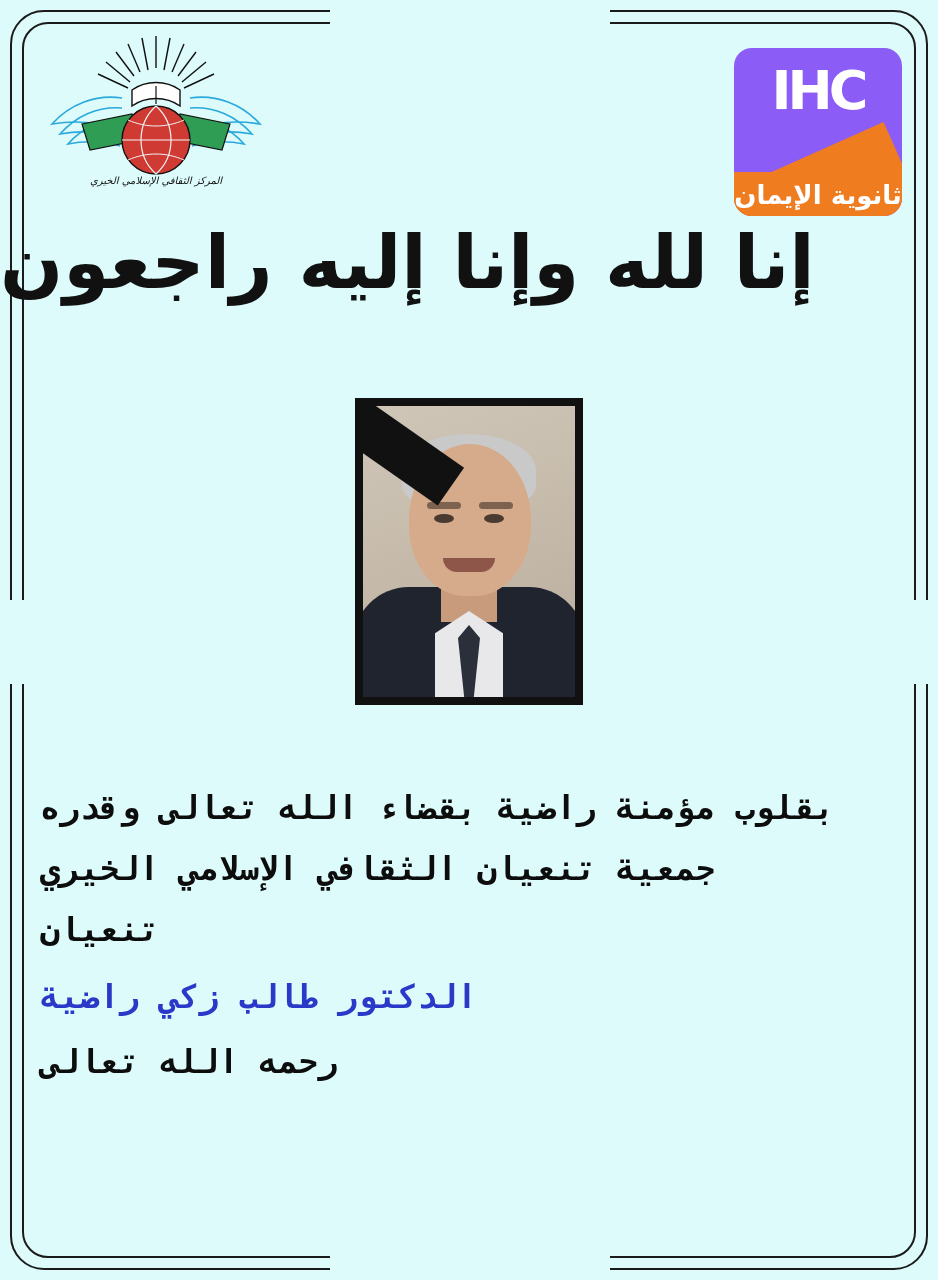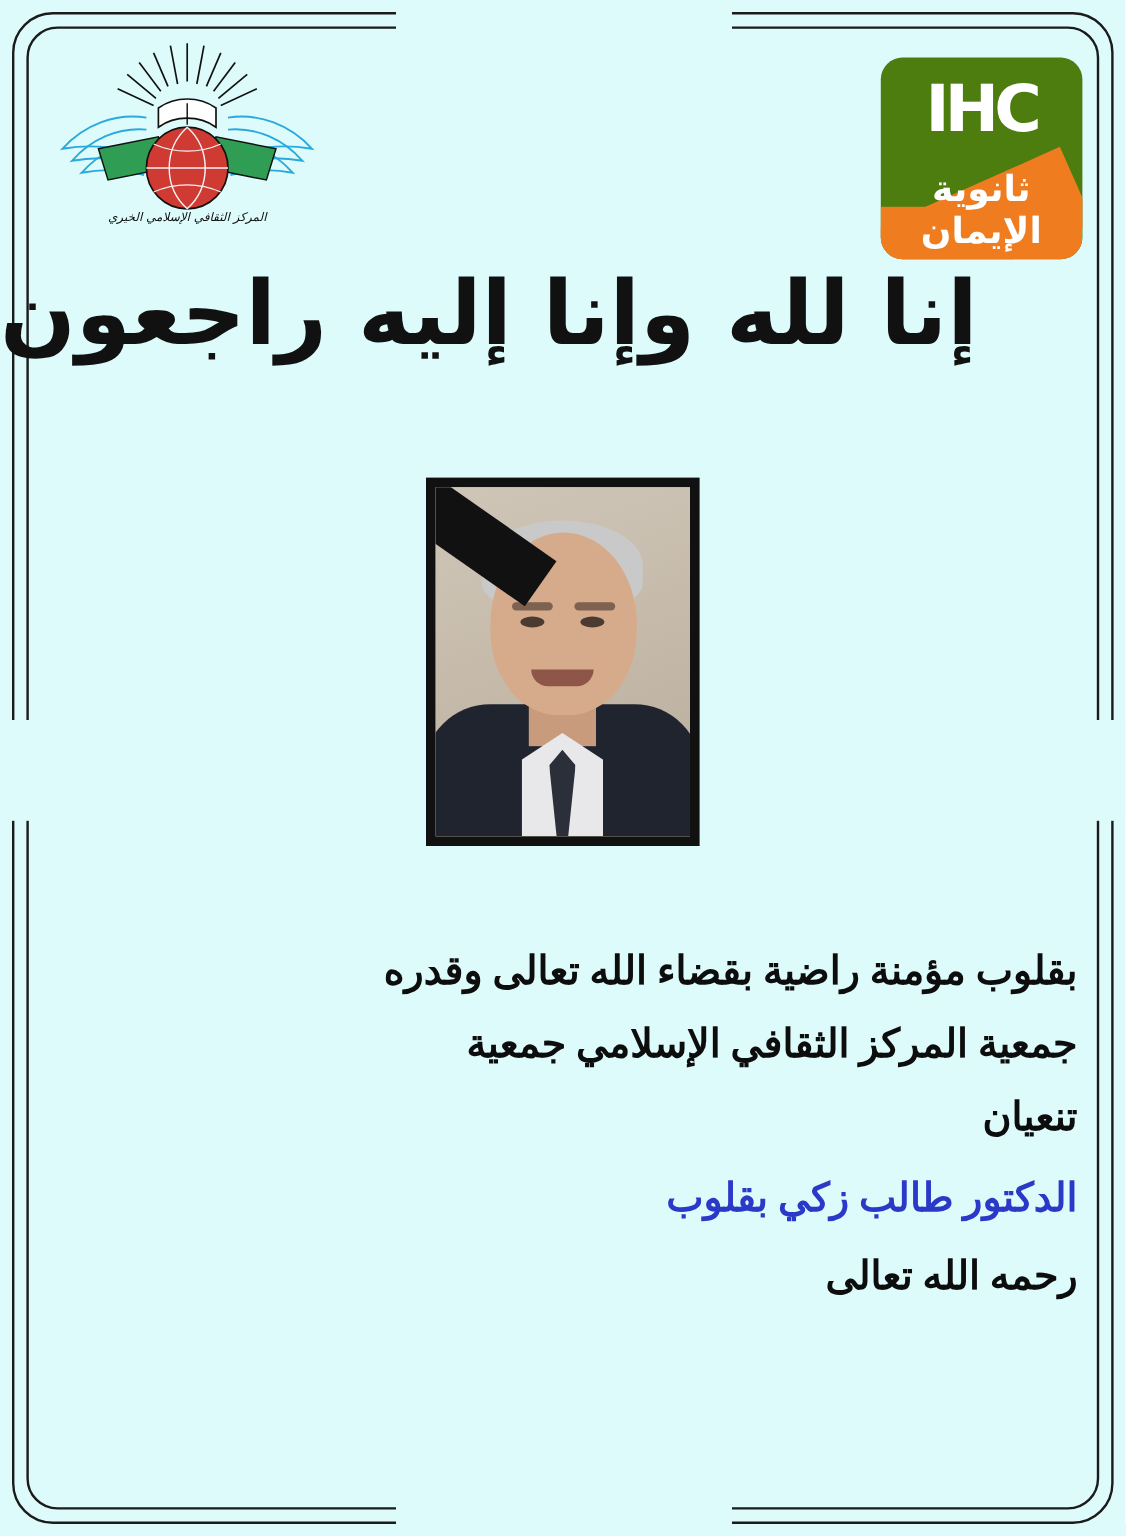--- a/index.html
+++ b/index.html
@@ -65,21 +65,21 @@
     font-style: italic;
   }
   .logo-right {
     position: absolute;
     top: 48px;
     right: 36px;
     width: 168px;
     height: 168px;
     border-radius: 18px;
     overflow: hidden;
-    background: #4d7c0f;
+    background: #8b5cf6;
   }
   .logo-right .orange-band {
     position: absolute;
     left: 0; right: 0; bottom: 0;
     height: 44px;
     background: #f07c20;
   }
   .logo-right .diag {
     position: absolute;
     right: -10px;
@@ -101,21 +101,21 @@
     letter-spacing: -4px;
     line-height: 1;
     font-family: "DejaVu Sans", sans-serif;
   }
   .logo-right .label {
     position: absolute;
     bottom: 6px;
     left: 0; right: 0;
     text-align: center;
     color: #ffffff;
-    font-size: 30px;
+    font-size: 26px;
     font-weight: bold;
     font-family: "DejaVu Sans", sans-serif;
   }
 
   .basmala {
     position: absolute;
     top: 205px;
     left: 0;
     right: 0;
     text-align: left;
@@ -245,23 +245,23 @@
     background: #111111;
     transform: rotate(35deg);
     transform-origin: left top;
   }
 
   .body-text {
     position: absolute;
     top: 780px;
     left: 40px;
     right: 40px;
-    text-align: right;
+    text-align: left;
     direction: rtl;
-    font-family: Liberation Serif, serif;
+    font-family: Liberation Mono, monospace;
   }
   .line {
     font-size: 33px;
     font-weight: bold;
     color: #0d0d0d;
     line-height: 1.85;
     white-space: nowrap;
   }
   .line.name {
     color: #2b39c8;
@@ -345,19 +345,19 @@
       <div class="eye-r"></div>
       <div class="mouth"></div>
       <div class="shirt"></div>
       <div class="tie"></div>
       <div class="ribbon"></div>
     </div>
   </div>
 
   <div class="body-text">
     <div class="line">بقلوب مؤمنة راضية بقضاء الله تعالى وقدره</div>
-    <div class="line">جمعية المركز الثقافي الإسلامي جمعية</div>
+    <div class="line">جمعية تنعيان الثقافي الإسلامي الخيري</div>
     <div class="line">تنعيان</div>
-    <div class="line name">الدكتور طالب زكي بقلوب</div>
+    <div class="line name">الدكتور طالب زكي راضية</div>
     <div class="line">رحمه الله تعالى</div>
   </div>
 
 </div>
 
 </body></html>

